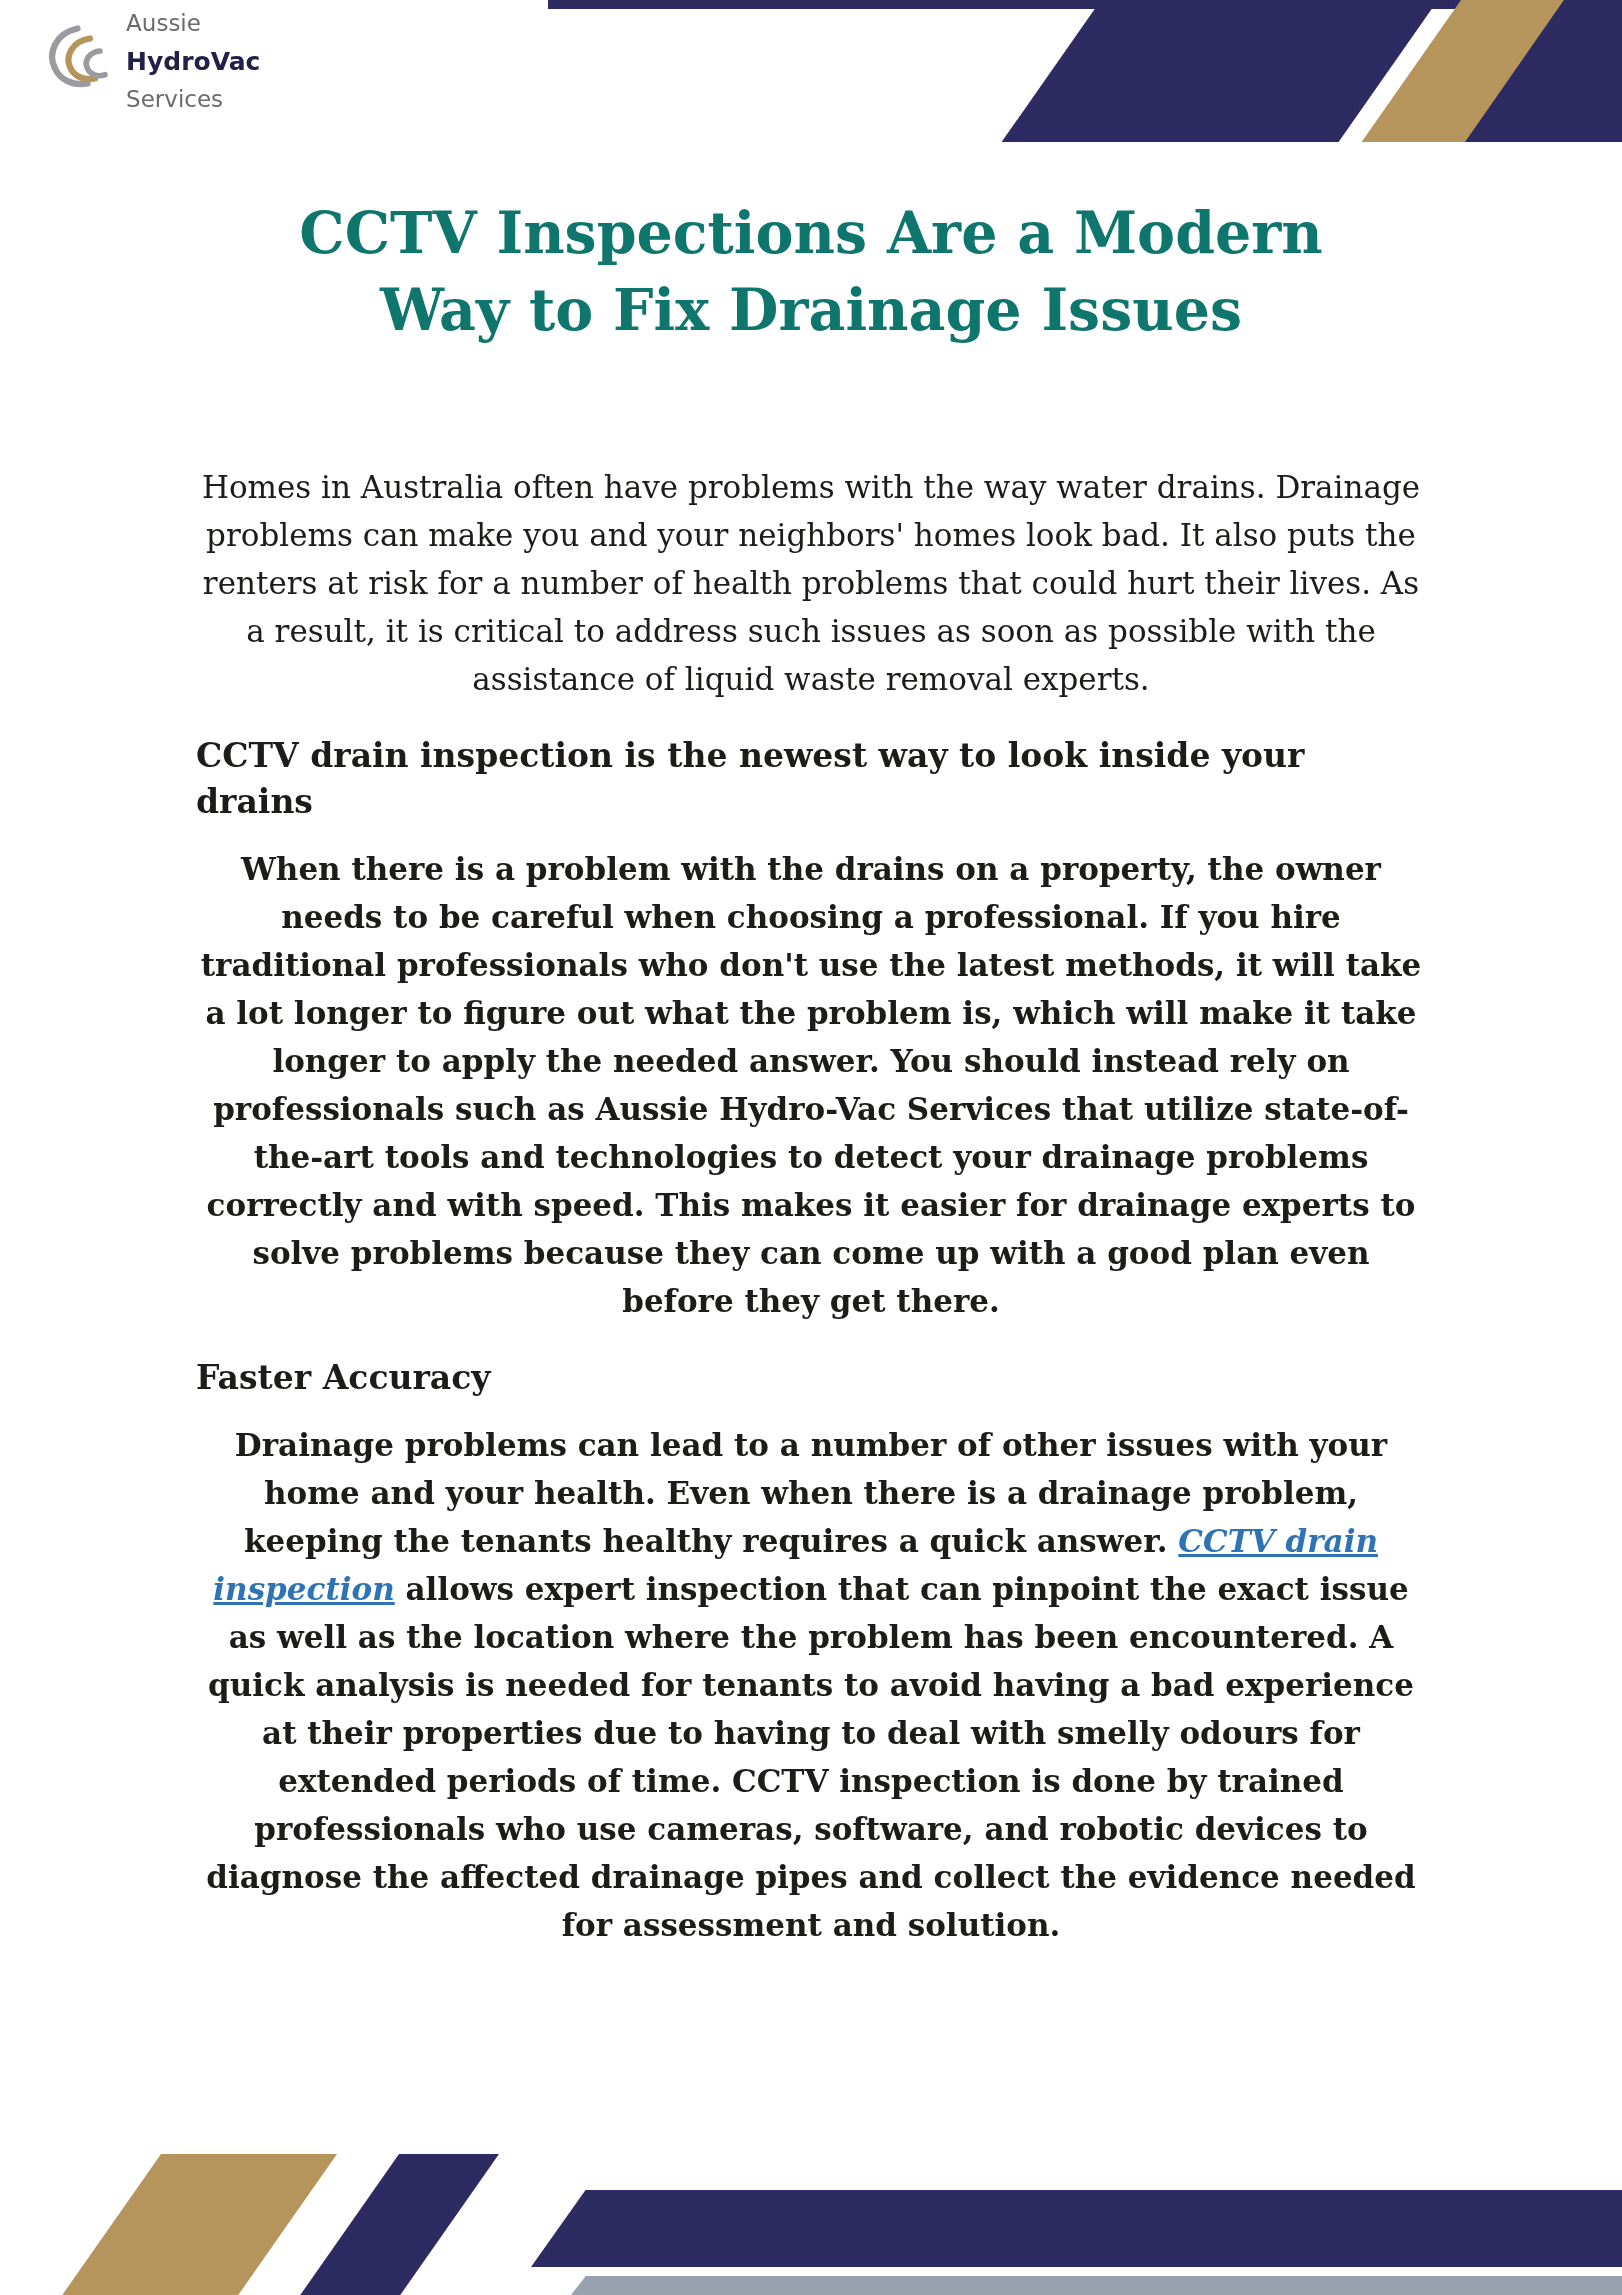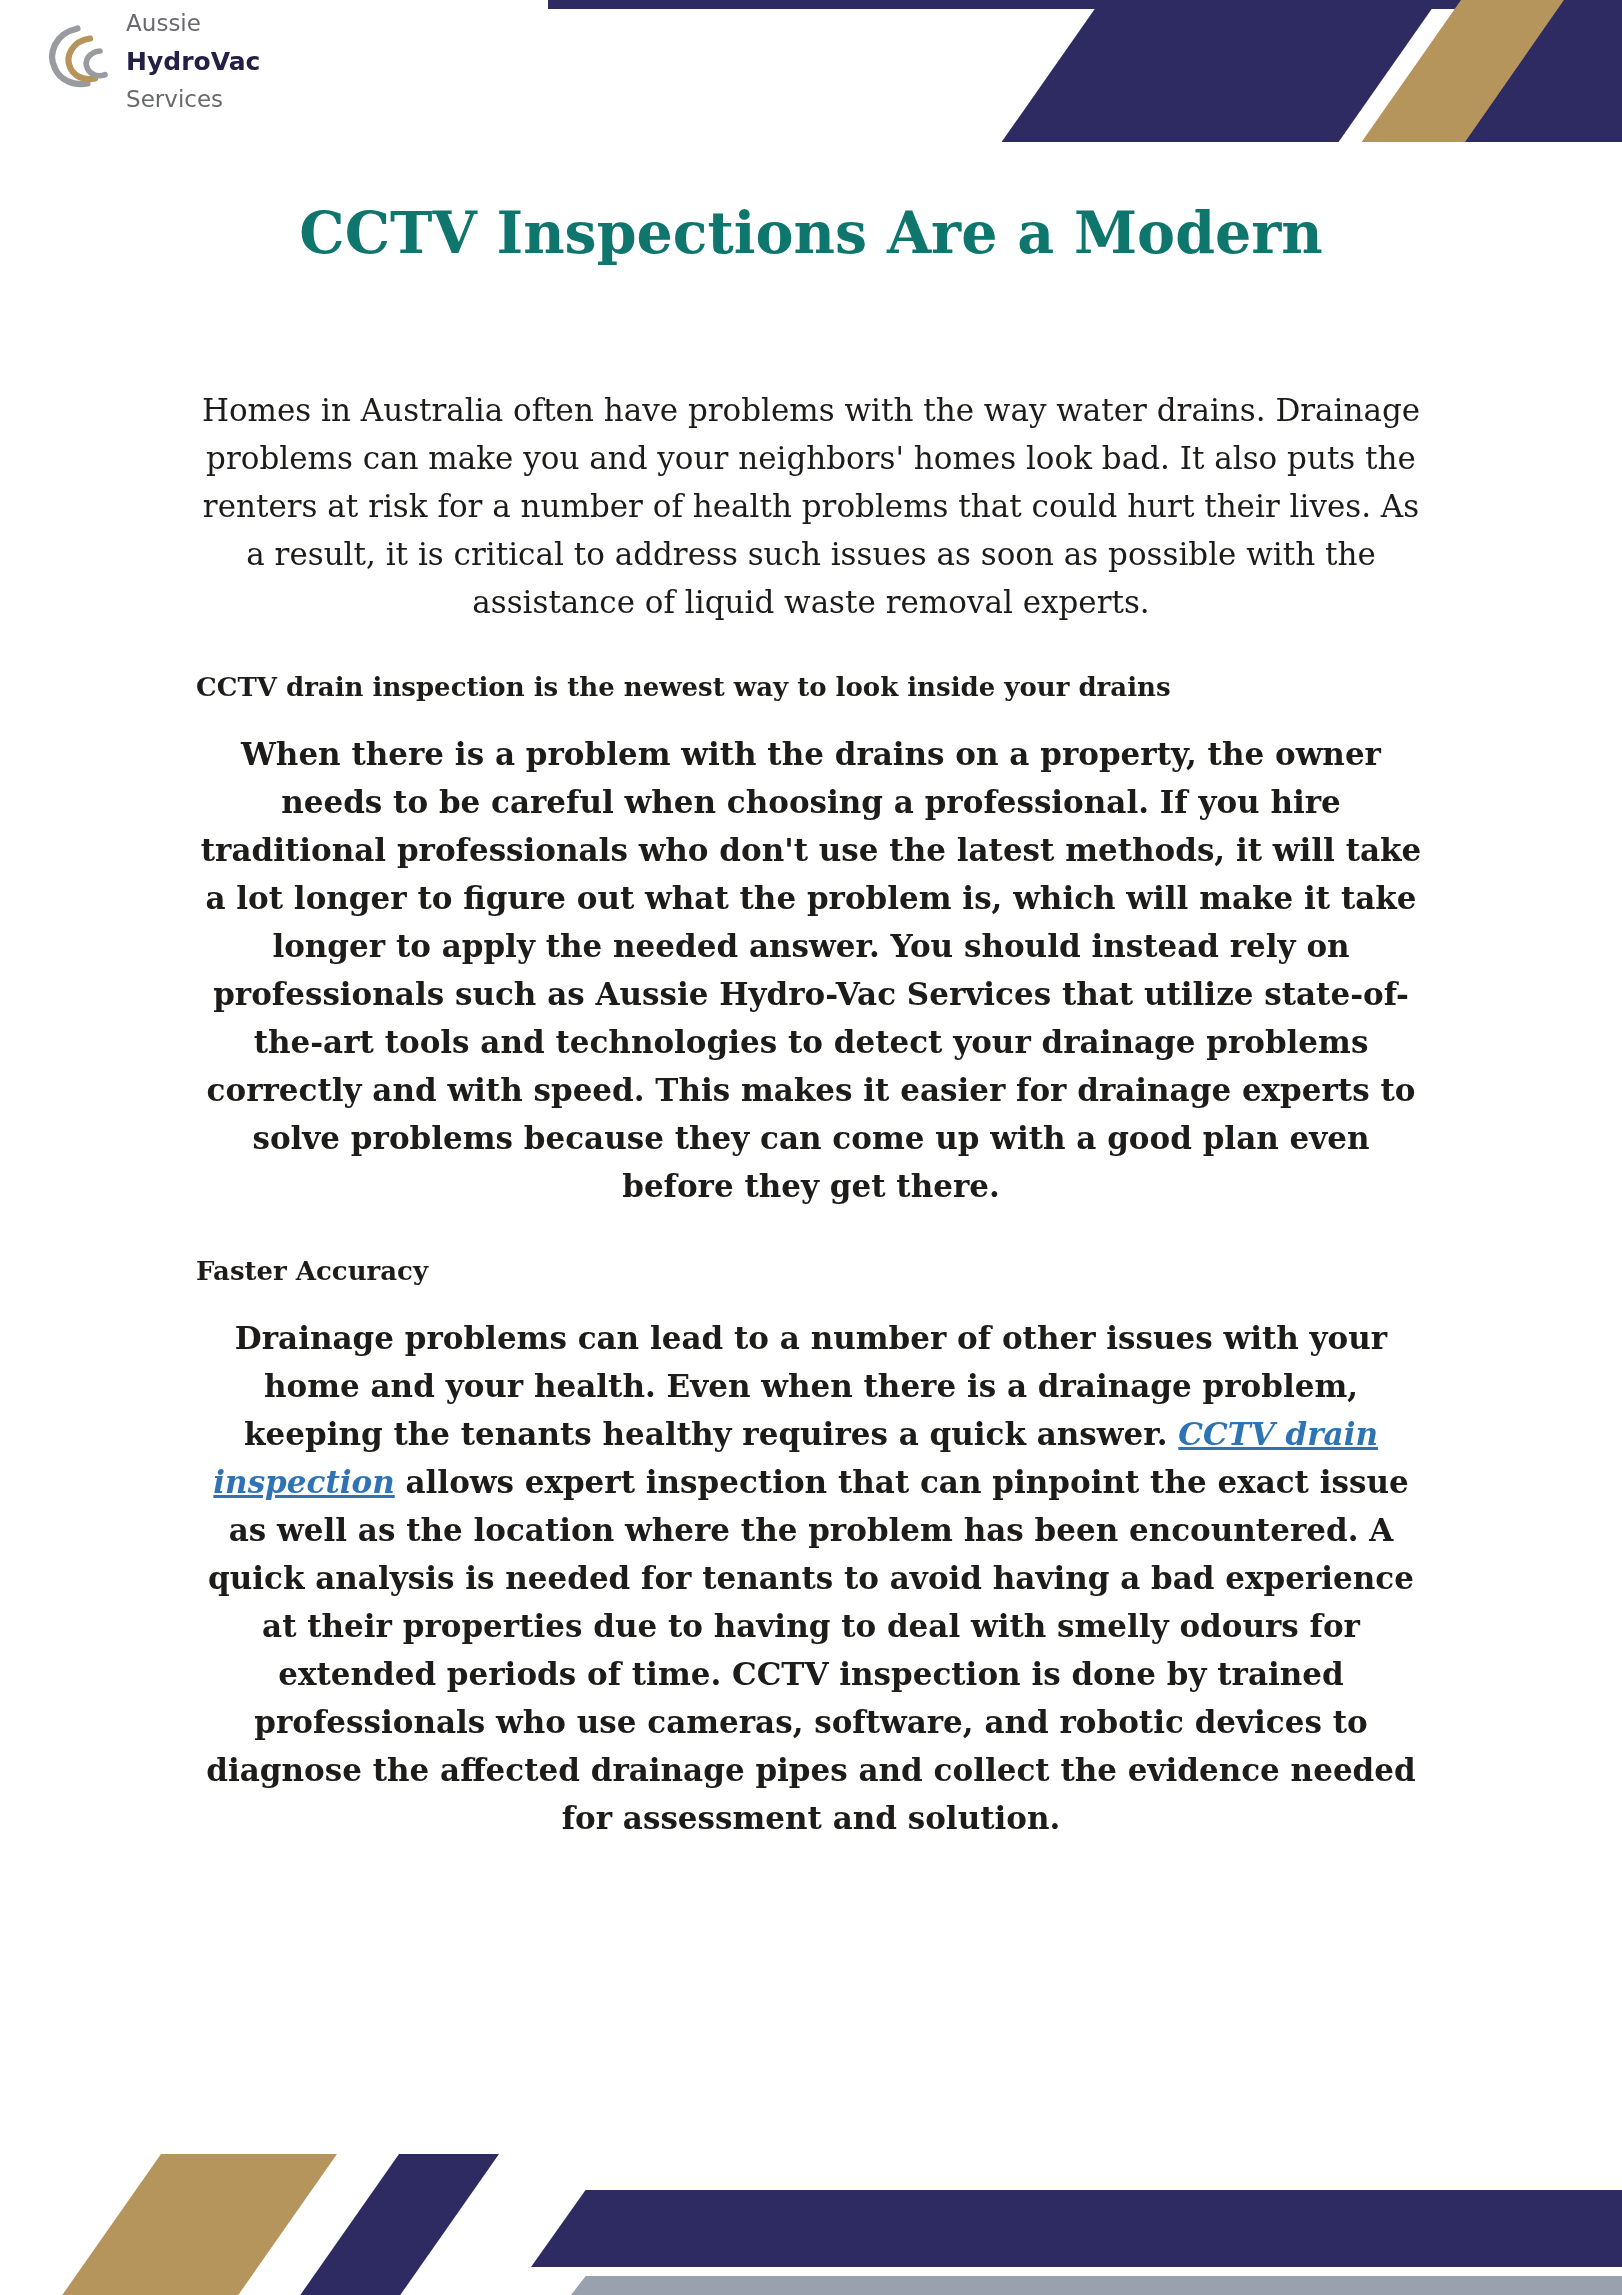--- a/index.html
+++ b/index.html
@@ -55,24 +55,24 @@
     color:#0f766e;
   }
   .body-text{
     font-size:31px;
     line-height:48px;
     margin:0;
     text-align:center;
   }
   .p-intro{margin-top:115px;}
   .sub-heading{
-    font-size:26px;
+    font-size:33px;
     line-height:46px;
     font-weight:bold;
-    margin:38px 0 0 0;
+    margin:30px 0 0 0;
   }
   .p-after-heading{margin-top:20px;font-weight:bold;}
   .accuracy-heading{
     font-size:36px;
     line-height:43px;
     font-weight:bold;
     margin:40px 0 0 0;
   }
   a.inline-link{
     color:var(--link,#2e74b5);
@@ -100,20 +100,21 @@
       <span class="logo-line1">Aussie</span>
       <span class="logo-line2">HydroVac</span>
       <span class="logo-line3">Services</span>
     </div>
   </div>
 
   <div class="content">
 
     <h1 class="title">
       <span style="display:block">CCTV Inspections Are a Modern</span>
+      <span style="display:block">Way to Fix Drainage Issues</span>
     </h1>
 
     <p class="body-text p-intro">Homes in Australia often have problems with the way water drains. Drainage problems can make you and your neighbors' homes look bad. It also puts the renters at risk for a number of health problems that could hurt their lives. As a result, it is critical to address such issues as soon as possible with the assistance of liquid waste removal experts.</p>
 
     <h2 class="sub-heading">CCTV drain inspection is the newest way to look inside your drains</h2>
 
     <p class="body-text p-after-heading">When there is a problem with the drains on a property, the owner needs to be careful when choosing a professional. If you hire traditional professionals who don't use the latest methods, it will take a lot longer to figure out what the problem is, which will make it take longer to apply the needed answer. You should instead rely on professionals such as Aussie Hydro-Vac Services that utilize state-of-the-art tools and technologies to detect your drainage problems correctly and with speed. This makes it easier for drainage experts to solve problems because they can come up with a good plan even before they get there.</p>
 
     <h2 class="sub-heading">Faster Accuracy</h2>
 

